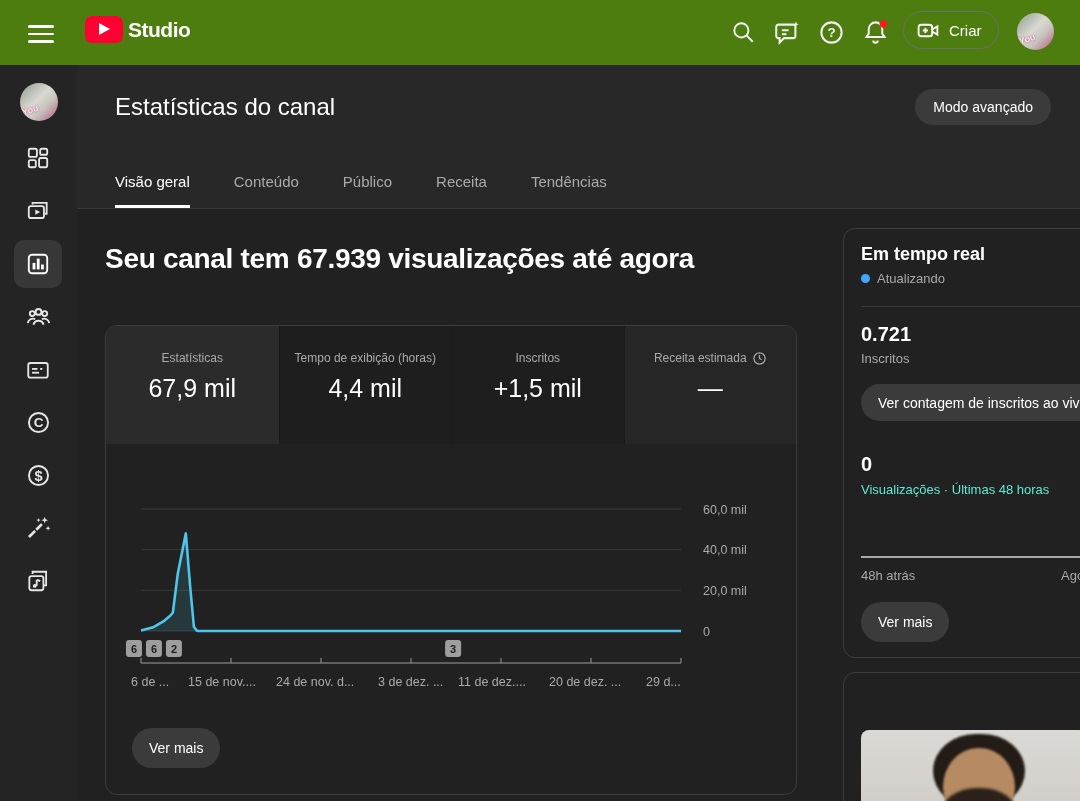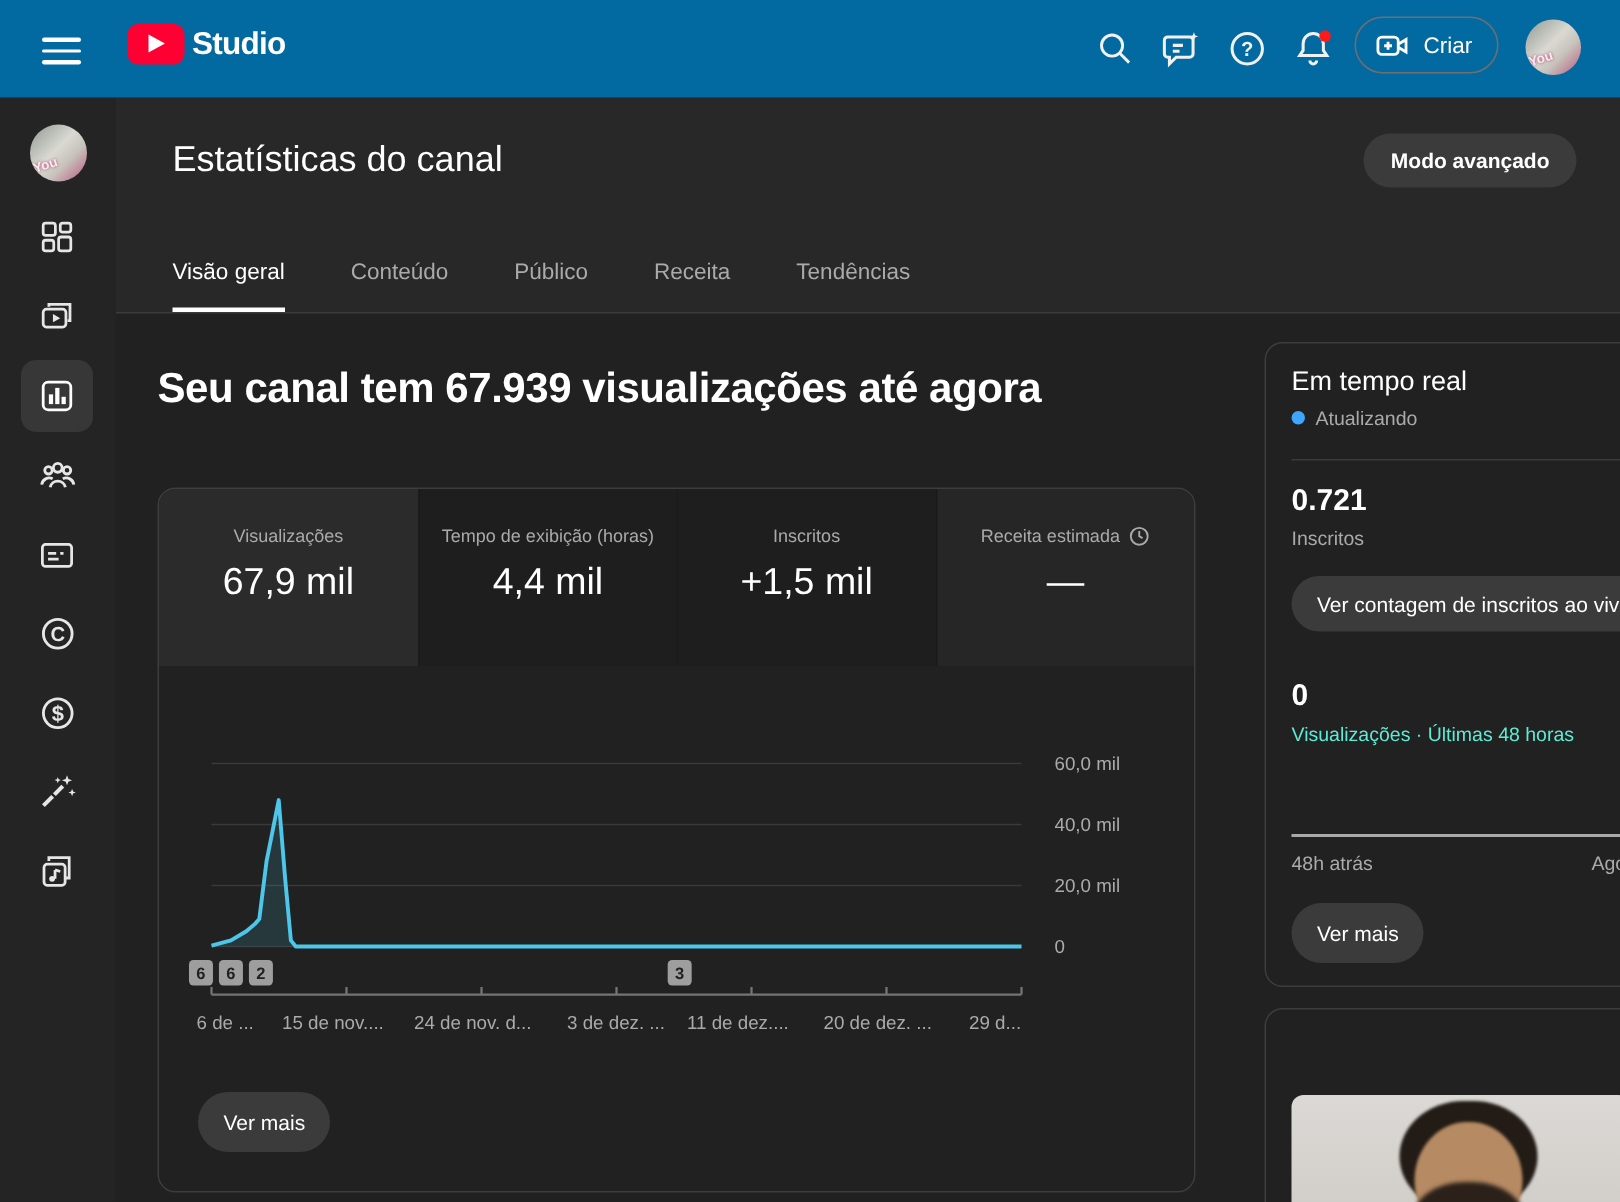--- a/index.html
+++ b/index.html
@@ -1,21 +1,21 @@
 <!DOCTYPE html>
 <html><head>
 <meta charset="utf-8">
 <style>
   * { margin:0; padding:0; box-sizing:border-box; }
   html,body { width:1080px; height:801px; overflow:hidden; background:#212121;
     font-family:"Liberation Sans", sans-serif; color:#fff; }
 
   
   #topbar { position:absolute; left:0; top:0; width:1080px; height:65px;
-    background:#0369a1; z-index:30; display:flex; align-items:center; }
+    background:#4d7c0f; z-index:30; display:flex; align-items:center; }
   #hamburger { position:absolute; left:28px; top:20px; width:26px; height:24px; cursor:pointer; }
   #hamburger span { display:block; height:2.5px; background:#fff; border-radius:2px; margin:5px 0; }
   #logo { position:absolute; left:85px; top:16px; display:flex; align-items:center; }
   #logo .tv { width:38px; height:27px; background:#ff0033; border-radius:7px; position:relative; }
   #logo .tv::after { content:""; position:absolute; left:14px; top:7px;
     border-left:11px solid #fff; border-top:6.5px solid transparent; border-bottom:6.5px solid transparent; }
   #logo .brand { font-size:21px; font-weight:bold; letter-spacing:-0.5px; margin-left:5px; }
 
   .tb-icon { position:absolute; top:16px; width:32px; height:32px; display:flex;
     align-items:center; justify-content:center; cursor:pointer; }
@@ -43,21 +43,21 @@
   #header { position:absolute; left:77px; top:65px; width:1003px; height:144px;
     background:#282828; border-bottom:1px solid #3a3a3a; z-index:10; }
   #page-title { position:absolute; left:38px; top:28px; font-size:24px; font-weight:normal;text-align:center; }
   #tabs { position:absolute; left:38px; bottom:0; display:flex; }
   .tab { position:relative; margin-right:44px; padding:14px 0 18px 0; font-size:15px;
     color:#aaaaaa; cursor:pointer; font-weight:500; }
   .tab.active { color:#ffffff; }
   .tab.active::after { content:""; position:absolute; left:0; bottom:0; height:3px; width:100%; background:#fff; }
   #advanced-btn { position:absolute; right:29px; top:24px; height:36px; padding:0 18px;
     background:#3b3b3b; border:none; border-radius:18px; color:#fff; font-size:14px;
-    font-weight:700; cursor:pointer; }
+    font-weight:400; cursor:pointer; }
   #date-block { position:absolute; left:772px; top:78px; }
   #date-range { font-size:13px; color:#aaaaaa; }
   #date-period { font-size:15px; color:#fff; margin-top:6px; }
 
   
   #main { position:absolute; left:77px; top:209px; width:1003px; height:592px; background:#212121; }
   #headline { position:absolute; left:28px; top:34px; width:692px; text-align:left;
     font-size:28px; font-weight:bold; letter-spacing:-0.3px; }
 
   #overview-card { position:absolute; left:28px; top:116px; width:692px; height:470px;
@@ -74,21 +74,21 @@
   #main-chart { position:absolute; left:0; top:118px; }
   #overview-see-more { position:absolute; left:26px; top:402px; }
 
   .pill-btn { height:40px; padding:0 17px; background:#3b3b3b; border:none; border-radius:20px;
     color:#fff; font-size:14px; font-weight:500; cursor:pointer; white-space:nowrap; }
 
   
   .right-card { position:absolute; left:843px; width:280px; background:#212121;
     border:1px solid #3d3d3d; border-radius:12px; z-index:5; }
   #realtime-card { top:228px; height:430px; }
-  .card-title { position:absolute; left:17px; font-size:18px; font-weight:normal; }
+  .card-title { position:absolute; left:17px; font-size:18px; font-weight:bold; }
   #rt-status { position:absolute; left:17px; top:42px; display:flex; align-items:center; gap:7px;
     font-size:13px; color:#aaaaaa; }
   #rt-dot { width:9px; height:9px; border-radius:50%; }
   #rt-divider { position:absolute; left:17px; right:10px; top:77px; border-top:1px solid #3a3a3a; }
   #rt-subs { position:absolute; left:17px; top:94px; font-size:20px; font-weight:bold; }
   #rt-subs-lbl { position:absolute; left:17px; top:122px; font-size:13px; color:#aaaaaa; }
   #rt-live-btn { position:absolute; left:17px; top:155px; height:37px; border-radius:19px; }
   #rt-views { position:absolute; left:17px; top:224px; font-size:20px; font-weight:bold; }
   #rt-views-lbl { position:absolute; left:17px; top:253px; font-size:13px; color:#5eead4; }
   #rt-sparkline { position:absolute; left:17px; right:8px; top:327px; border-top:2px solid #a9a9a9; }
@@ -260,21 +260,21 @@
   </div>
   <button id="advanced-btn">Modo avançado</button>
 </div>
 
 <div id="main">
   <div id="headline">Seu canal tem 67.939 visualizações até agora</div>
 
   <div id="overview-card">
     <div id="stats-row">
       <div class="stat-cell" id="stat-0">
-        <div class="lbl">Visualizações</div>
+        <div class="lbl">Estatísticas</div>
         <div class="val">67,9 mil</div>
       </div>
       <div class="stat-cell" id="stat-1">
         <div class="lbl">Tempo de exibição (horas)</div>
         <div class="val">4,4 mil</div>
       </div>
       <div class="stat-cell" id="stat-2">
         <div class="lbl">Inscritos</div>
         <div class="val">+1,5 mil</div>
       </div>

